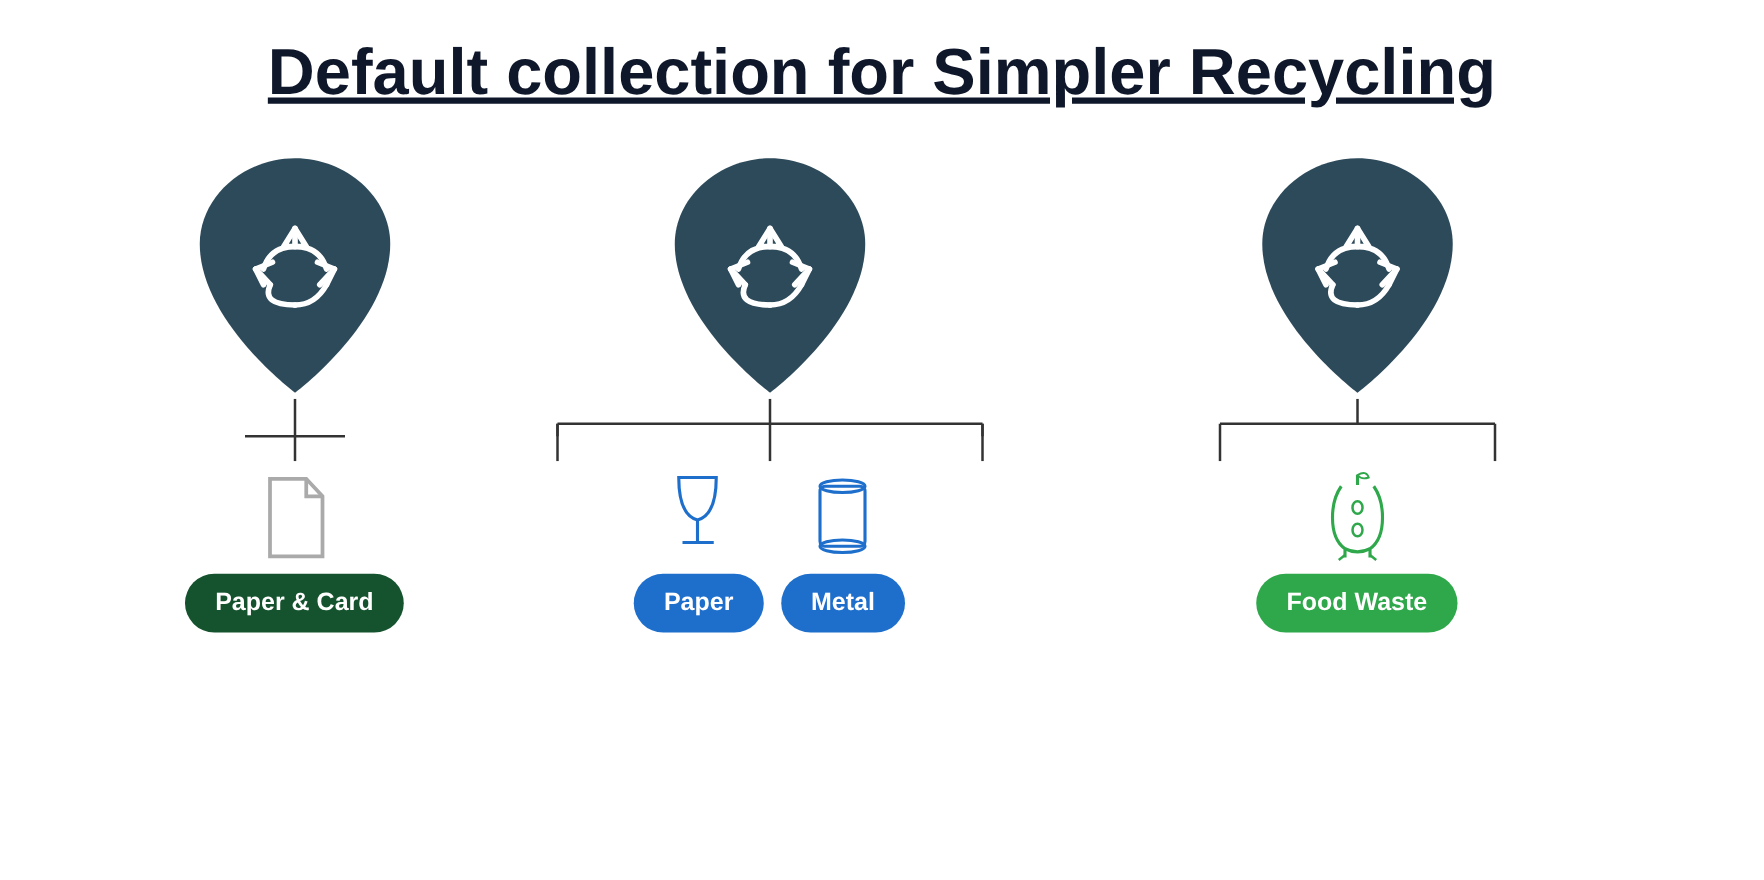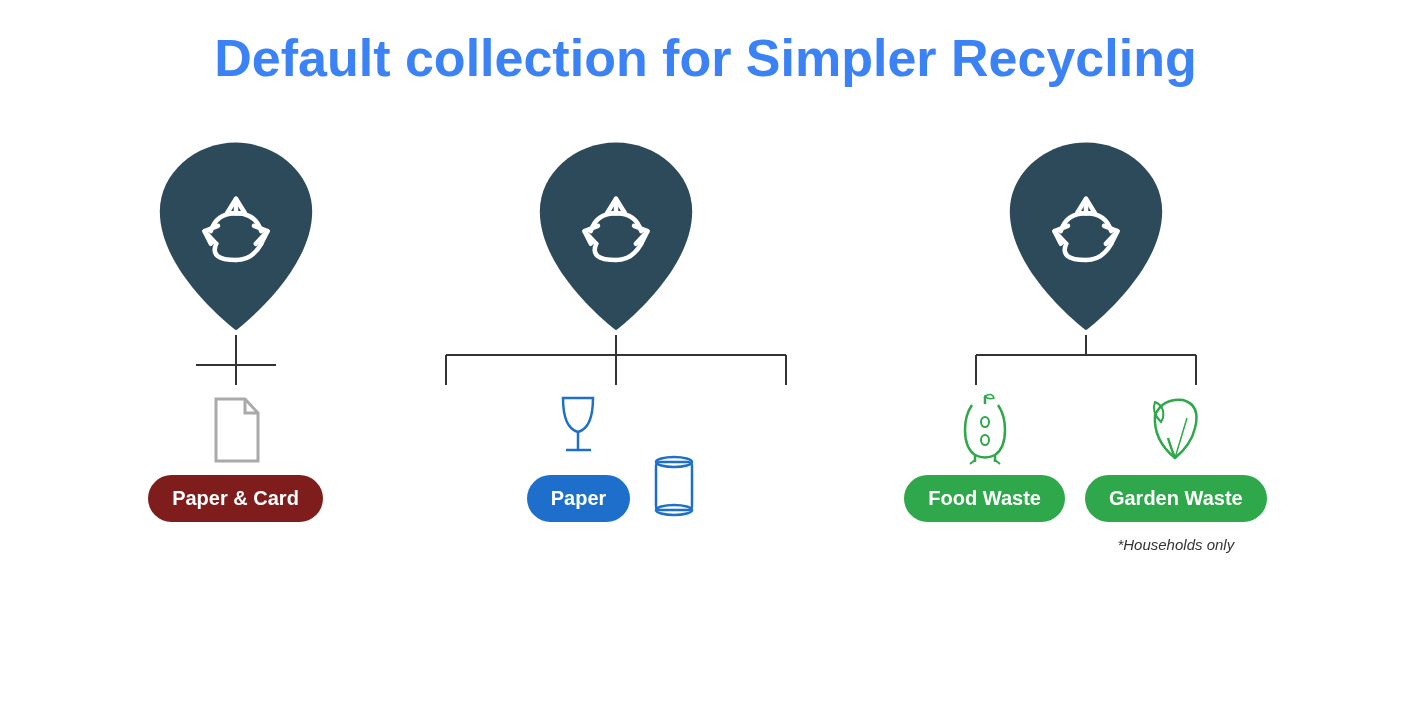--- a/index.html
+++ b/index.html
@@ -11,24 +11,25 @@
       display: flex;
       flex-direction: column;
       align-items: center;
       justify-content: flex-start;
       padding: 30px 40px 20px;
     }
 
     .page-title {
       font-size: 52px;
       font-weight: 900;
-      color: #3b82f6;
+      color: #0f172a;
       text-align: center;
-      margin-bottom: 48px;
+      margin-bottom: 32px;
       line-height: 1.1;
+      text-decoration: underline;
     }
 
     .main-layout {
       display: flex;
       align-items: flex-start;
       justify-content: center;
       width: 100%;
       gap: 0;
     }
 
@@ -88,21 +89,21 @@
     }
 
     .badge {
       padding: 12px 24px;
       border-radius: 50px;
       font-size: 20px;
       font-weight: 700;
       color: #fff;
       white-space: nowrap;
     }
-    .badge-gray { background: #7f1d1d; }
+    .badge-gray { background: #14532d; }
     .badge-blue { background: #1e6fcc; }
     .badge-green { background: #2ea84a; }
 
     .households-note {
       font-size: 15px;
       color: #333;
       font-style: italic;
       margin-top: 4px;
       text-align: center;
     }
@@ -231,20 +232,21 @@
 
       <div class="item">
         <div class="item-icon">
           <svg width="60" height="75" viewBox="0 0 60 75" fill="none" xmlns="http://www.w3.org/2000/svg">
 
             <rect x="12" y="15" width="36" height="48" rx="4" stroke="#1e6fcc" stroke-width="2.5" fill="none"></rect>
             <ellipse cx="30" cy="15" rx="18" ry="5" stroke="#1e6fcc" stroke-width="2.5" fill="none"></ellipse>
             <ellipse cx="30" cy="63" rx="18" ry="5" stroke="#1e6fcc" stroke-width="2.5" fill="none"></ellipse>
           </svg>
         </div>
+        <div class="badge badge-blue">Metal</div>
       </div>
     </div>
   </div>
 
   <div class="group-spacer"></div>
 
   <div class="group">
     <div class="pin">
       <svg class="pin-shape" viewBox="0 0 180 210" fill="none" xmlns="http://www.w3.org/2000/svg">
         <path d="M90 205 C90 205 10 145 10 80 C10 40.7 46.9 8 90 8 C133.1 8 170 40.7 170 80 C170 145 90 205 90 205Z" fill="#2d4a5a"></path>
@@ -295,33 +297,16 @@
 
             <path d="M25 65 Q35 70 45 65" stroke="#2ea84a" stroke-width="2.5" fill="none"></path>
 
             <line x1="25" y1="70" x2="20" y2="74" stroke="#2ea84a" stroke-width="2"></line>
             <line x1="45" y1="70" x2="50" y2="74" stroke="#2ea84a" stroke-width="2"></line>
           </svg>
         </div>
         <div class="badge badge-green">Food Waste</div>
       </div>
 
-      <div class="item" style="align-items:center;">
-        <div class="item-icon">
-
-          <svg width="65" height="75" viewBox="0 0 65 75" fill="none" xmlns="http://www.w3.org/2000/svg">
-
-            <path d="M32 68 Q10 50 12 25 Q20 8 40 10 Q58 15 52 38 Q48 55 32 68Z" stroke="#2ea84a" stroke-width="2.5" fill="none"></path>
-
-            <path d="M32 68 Q28 58 25 48" stroke="#2ea84a" stroke-width="2.5" fill="none"></path>
-
-            <path d="M32 68 Q38 48 44 28" stroke="#2ea84a" stroke-width="1.5" fill="none"></path>
-
-            <path d="M18 32 Q8 22 12 12 Q22 16 20 28 Z" stroke="#2ea84a" stroke-width="2" fill="none"></path>
-          </svg>
-        </div>
-        <div class="badge badge-green">Garden Waste</div>
-        <div class="households-note">*Households only</div>
-      </div>
     </div>
   </div>
 
 </div>
 
 </body></html>

